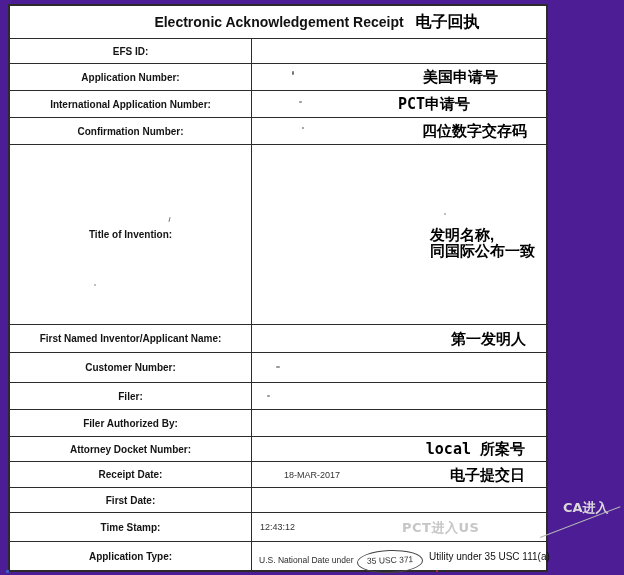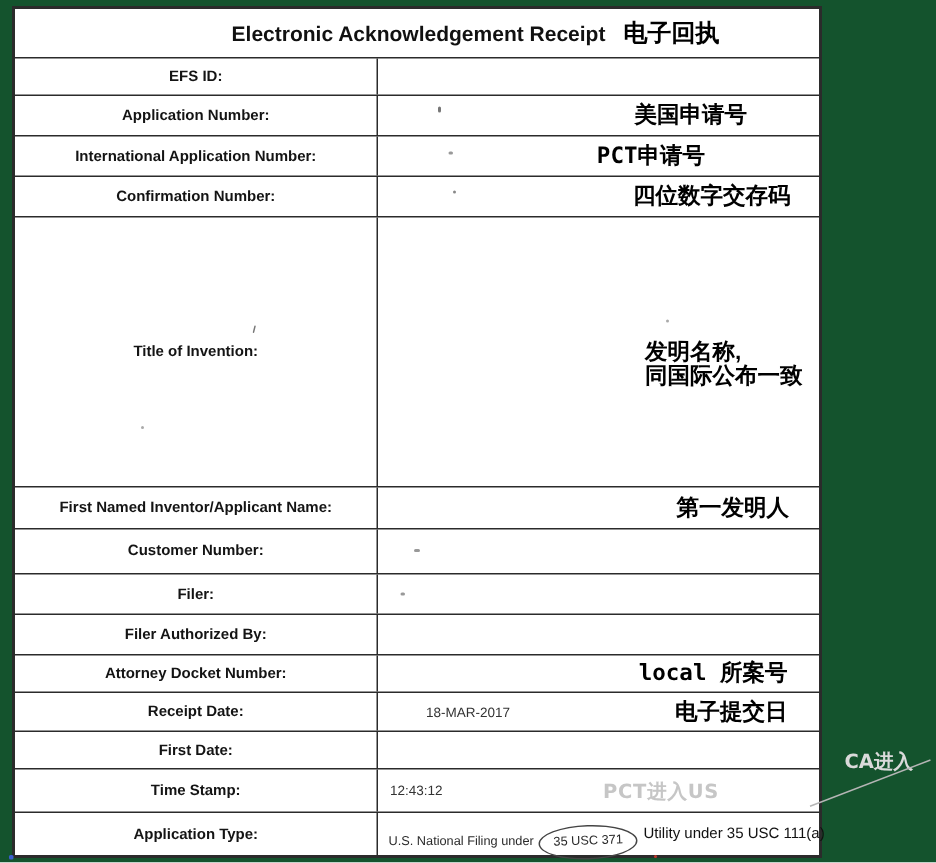--- a/index.html
+++ b/index.html
@@ -1,16 +1,16 @@
 <!DOCTYPE html>
 <html><head>
 <meta charset="utf-8">
 <style>
   html,body{margin:0;padding:0;background:#fff;}
-  #page{position:relative;width:624px;height:575px;background:#14532d;overflow:hidden;
+  #page{position:relative;width:624px;height:575px;background:#4c1d95;overflow:hidden;
         font-family:"Liberation Sans","DejaVu Sans",sans-serif;color:#141414;}
 
   
   #receipt-table{position:absolute;left:8px;top:4px;width:540px;height:568px;
     border:2px solid #2b2b2b;box-sizing:border-box;display:flex;flex-direction:column;background:#fff;}
   .row{display:flex;border-bottom:1.5px solid #2b2b2b;box-sizing:border-box;flex:0 0 auto;}
   .row:last-child{border-bottom:none;}
   .r0{height:33px;align-items:center;justify-content:center;gap:12px;padding-left:78px;box-sizing:border-box;}
   .r1{height:25px;gap:33px;}  .r2{height:27px;}  .r3{height:27px;}  .r4{height:27px;gap:13px;}
   .r5{height:180px;} .r6{height:28px;}  .r7{height:30px;}  .r8{height:27px;}
@@ -149,21 +149,21 @@
       <div class="lbl">Time Stamp:</div>
       <div class="val">
         <span class="en-val">12:43:12</span>
       </div>
     </div>
 
     <div class="row r14">
       <div class="lbl">Application Type:</div>
       <div class="val">
         <span class="apptype-left">
-          <span>U.S. National Filing under</span><span class="circled">35 USC 371</span>
+          <span>U.S. National Date under</span><span class="circled">35 USC 371</span>
         </span>
         <span class="apptype-right">Utility under 35 USC 111(a)</span>
       </div>
     </div>
 
   </div>
 
   <span class="ghost" id="ghost-pct-us">PCT进入US</span>
   <span class="ghost" id="ghost-ca">CA进入</span>
   <span id="ghost-line"></span>

